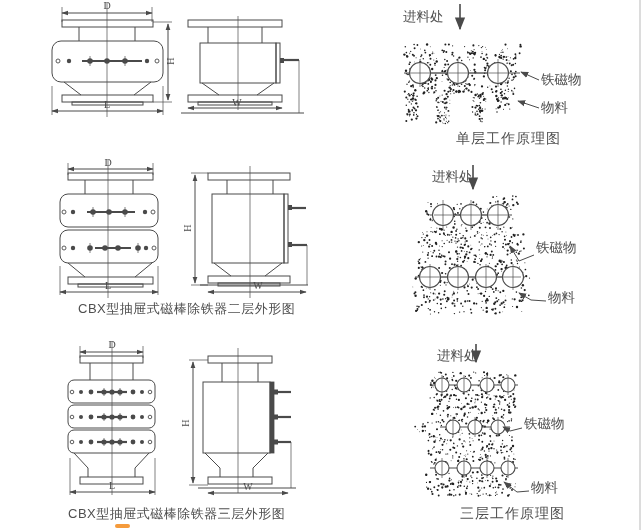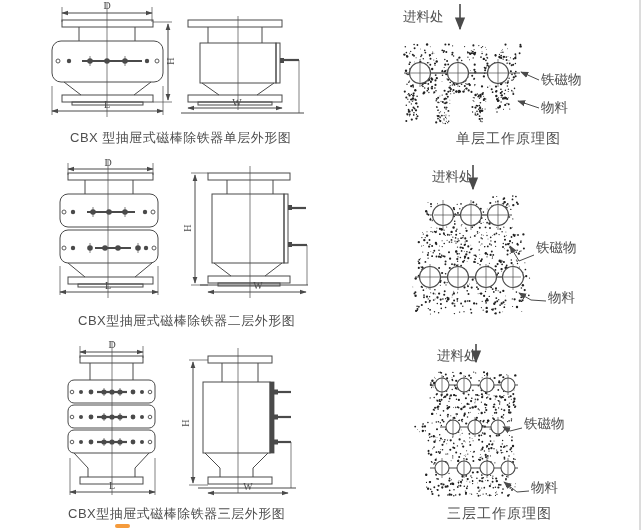--- a/index.html
+++ b/index.html
@@ -85,21 +85,20 @@
       <line class="thin" x1="261" y1="60" x2="261" y2="113"></line>
       <line class="s" x1="164" y1="83" x2="181" y2="95"></line>
         <line class="s" x1="236" y1="83" x2="219" y2="95"></line>
       <rect class="s" x="150" y="95" width="94" height="7"></rect>
       <rect class="s" x="160" y="102" width="74" height="3"></rect>
       <line class="s" x1="143" y1="113" x2="266" y2="113"></line>
       <text class="dim" x="199" y="106" text-anchor="middle">W</text>
       <line class="s" x1="150" y1="108" x2="244" y2="108" marker-start="url(#m1)" marker-end="url(#m1)"></line>
     </g>
   </svg>
-  <div class="caption" style="left:70px;top:129px;width:208px">CBX 型抽屉式磁棒除铁器单层外形图</div>
 
   <svg class="abs" style="left:38px;top:158px" width="270" height="150" viewBox="0 0 270 150">
     <defs>
       <marker id="m2" viewBox="0 0 10 10" refX="9" refY="5" markerWidth="7" markerHeight="7" orient="auto-start-reverse">
         <path class="f" d="M0,1.5 L10,5 L0,8.5 z"></path>
       </marker>
     </defs>
     <g>
       <line class="thin" x1="70" y1="2" x2="70" y2="140"></line>
       <text class="dim" x="70" y="8" text-anchor="middle">D</text>
@@ -163,21 +162,21 @@
       <rect class="s" x="180" y="125" width="62" height="3"></rect>
       <line class="s" x1="162" y1="127" x2="270" y2="127"></line>
       <text class="dim" x="220" y="131" text-anchor="middle">W</text>
       <line class="s" x1="170" y1="134" x2="268" y2="134" marker-start="url(#m2)" marker-end="url(#m2)"></line>
       <line class="thin" x1="170" y1="15" x2="153" y2="15"></line>
         <line class="thin" x1="170" y1="127" x2="153" y2="127"></line>
       <line class="s" x1="157" y1="17" x2="157" y2="125" marker-start="url(#m2)" marker-end="url(#m2)"></line>
       <text class="dim" x="153" y="70" text-anchor="middle" transform="rotate(-90 153 70)">H</text>
     </g>
   </svg>
-  <div class="caption" style="left:78px;top:312px;width:206px">CBX型抽屉式磁棒除铁器二层外形图</div>
+  <div class="caption" style="left:78px;top:300px;width:206px">CBX型抽屉式磁棒除铁器二层外形图</div>
 
   <svg class="abs" style="left:38px;top:338px" width="270" height="164" viewBox="0 0 270 164">
     <defs>
       <marker id="m3" viewBox="0 0 10 10" refX="9" refY="5" markerWidth="7" markerHeight="7" orient="auto-start-reverse">
         <path class="f" d="M0,1.5 L10,5 L0,8.5 z"></path>
       </marker>
     </defs>
     <g>
       <line class="thin" x1="74" y1="3" x2="74" y2="157"></line>
       <text class="dim" x="74" y="10" text-anchor="middle">D</text>
@@ -2228,16 +2227,16 @@
       <line class="thin" x1="97" y1="123" x2="97" y2="137"></line>
         <line class="thin" x1="118" y1="123" x2="118" y2="137"></line>
     </g>
     <text x="47" y="22">进料处</text>
     <line class="feed" x1="86" y1="6" x2="86" y2="24" marker-end="url(#m6)"></line>
     <text x="134" y="90">铁磁物</text>
     <polyline class="arr" points="132,90 120,93 113,89" marker-end="url(#m6)"></polyline>
     <text x="141" y="154">物料</text>
     <polyline class="arr" points="139,153 127,154 114,144" marker-end="url(#m6)"></polyline>
   </svg>
-  <div class="pcaption" style="left:411px;top:505px">三层工作原理图</div>
+  <div class="pcaption" style="left:424px;top:505px">三层工作原理图</div>
 
   <div class="edge" style="left:639px;top:0;width:2px;height:530px"></div>
 </div>
 
 </body></html>

